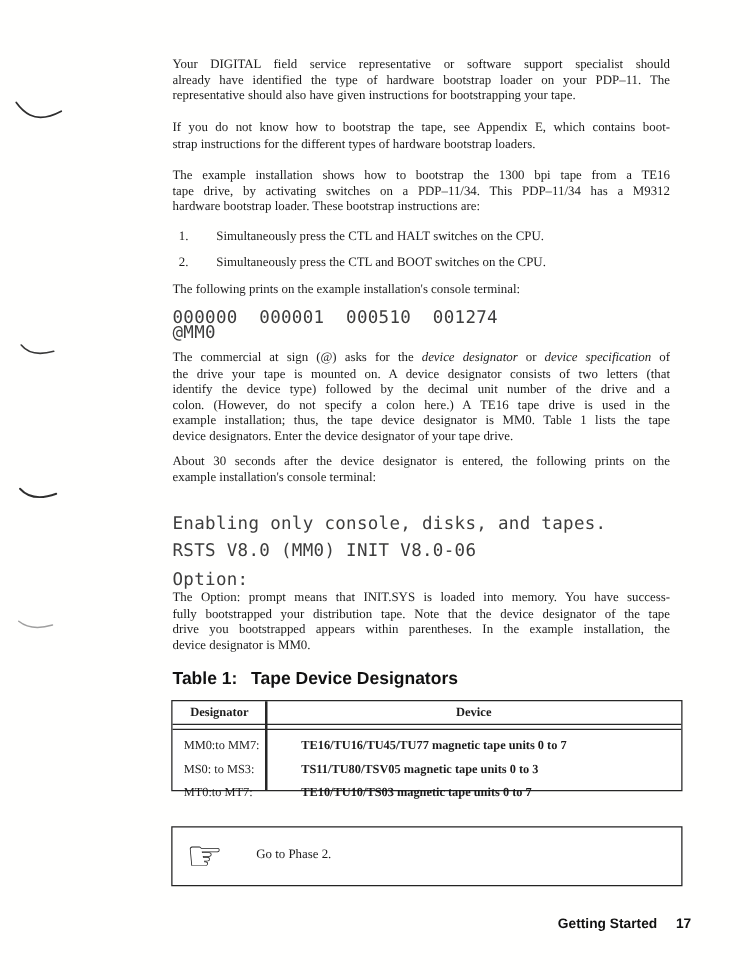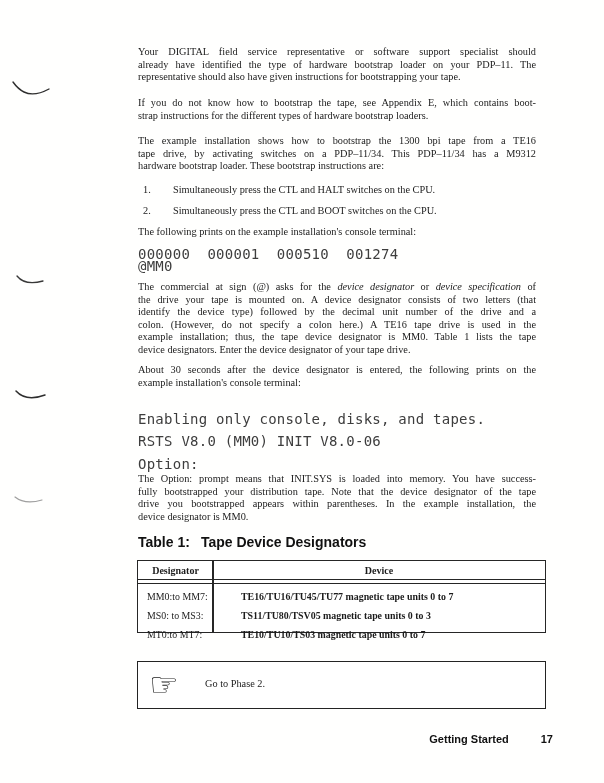--- a/index.html
+++ b/index.html
@@ -44,21 +44,21 @@
   .tdivider{position:absolute;left:74.4px;top:0;bottom:0;width:1.6px;background:#262626;}
 
   
   .notebox{position:absolute;left:137px;top:661px;width:409px;height:48px;
            border:1.7px solid #232323;box-sizing:border-box;background:#fff;}
   .hand{position:absolute;left:11px;top:1px;font-family:"DejaVu Sans",sans-serif;
         font-size:33px;line-height:44px;color:#1b1b1b;}
   .notetext{position:absolute;left:67px;top:16px;font-size:10.3px;}
 
   
-  .footer{position:absolute;top:733px;right:51px;display:flex;gap:32px;align-items:baseline;
+  .footer{position:absolute;top:733px;right:51px;display:flex;gap:15px;align-items:baseline;
           font-family:"Liberation Sans",sans-serif;font-weight:bold;font-size:11px;color:#111;}
 
   
   .curl{position:absolute;}
 </style>
 </head>
 <body>
 
 <div class="page">
 

